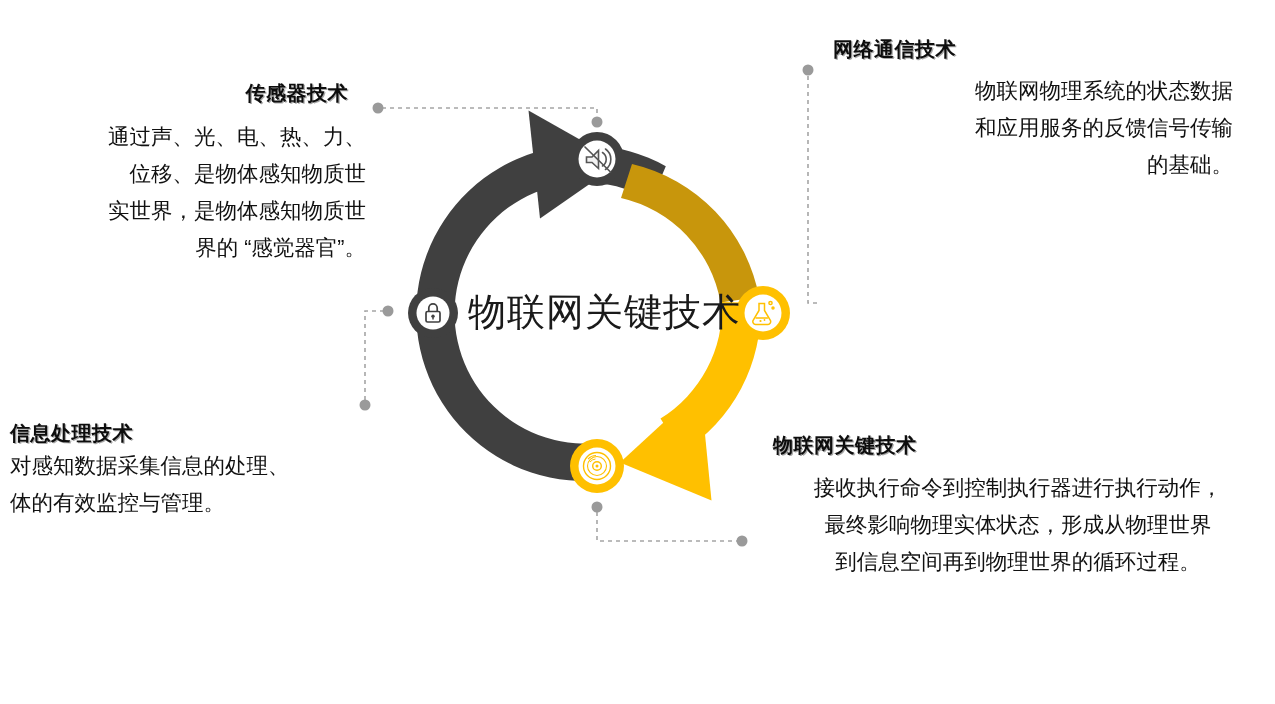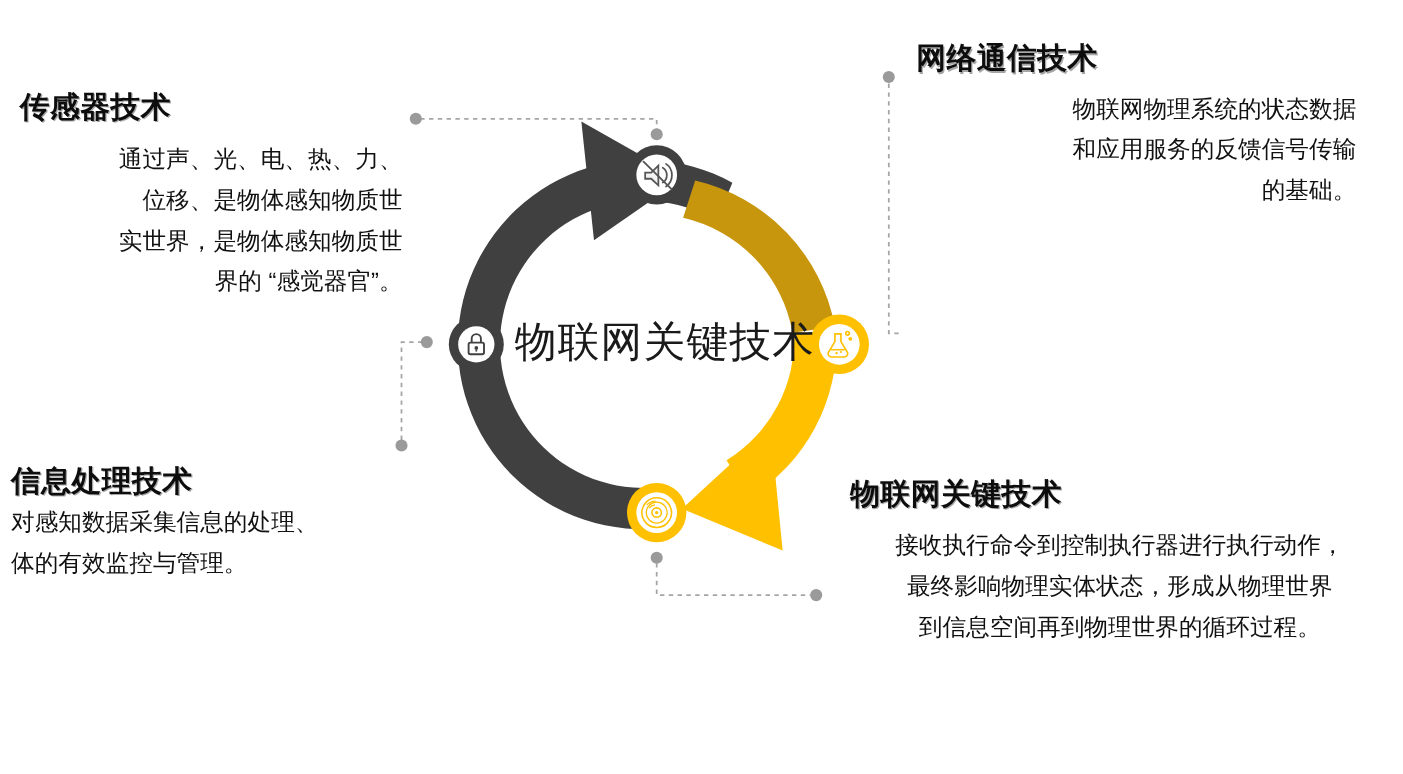--- a/index.html
+++ b/index.html
@@ -33,21 +33,21 @@
     width: 1275px;
     height: 704px;
     pointer-events: none;
   }
 
   
   .block { position: absolute; }
 
   .block-title {
     font-weight: bold;
-    font-size: 27px;
+    font-size: 20px;
     line-height: 1.15;
     color: #0d0d0d;
     letter-spacing: 0.5px;
     text-shadow: 1.2px 1.2px 0 rgba(0,0,0,0.35);
     white-space: nowrap;
   }
 
   .block-body {
     font-size: 21.5px;
     line-height: 1.72;
@@ -55,21 +55,21 @@
     font-weight: 400;
   }
 
   
   #block-sensor {
     left: 18px;
     top: 82px;
     width: 348px;
   }
   #block-sensor .block-title {
-    text-align: left;
+    text-align: right;
     margin-bottom: 14px;
     padding-right: 18px;
   }
   #block-sensor .block-body {
     text-align: right;
   }
 
   
   #block-network {
     left: 833px;
@@ -89,20 +89,21 @@
     left: 10px;
     top: 422px;
     width: 356px;
   }
   #block-info .block-title {
     text-align: left;
     margin-bottom: 4px;
   }
   #block-info .block-body {
     text-align: left;
+    font-family: Liberation Mono, monospace;
   }
 
   
   #block-control {
     left: 773px;
     top: 434px;
     width: 490px;
   }
   #block-control .block-title {
     text-align: left;

